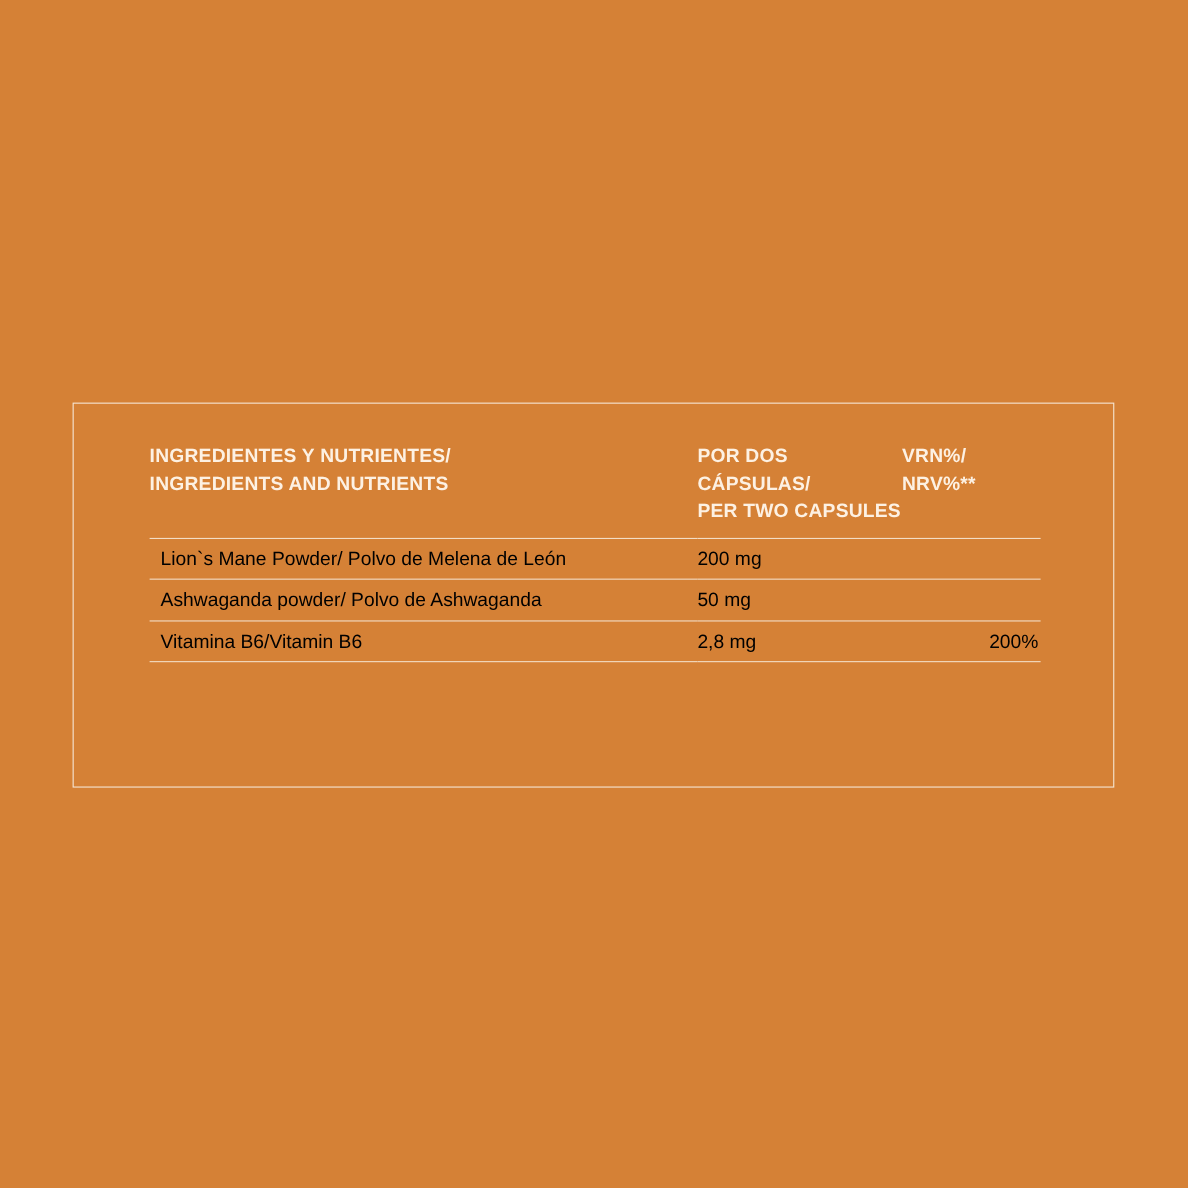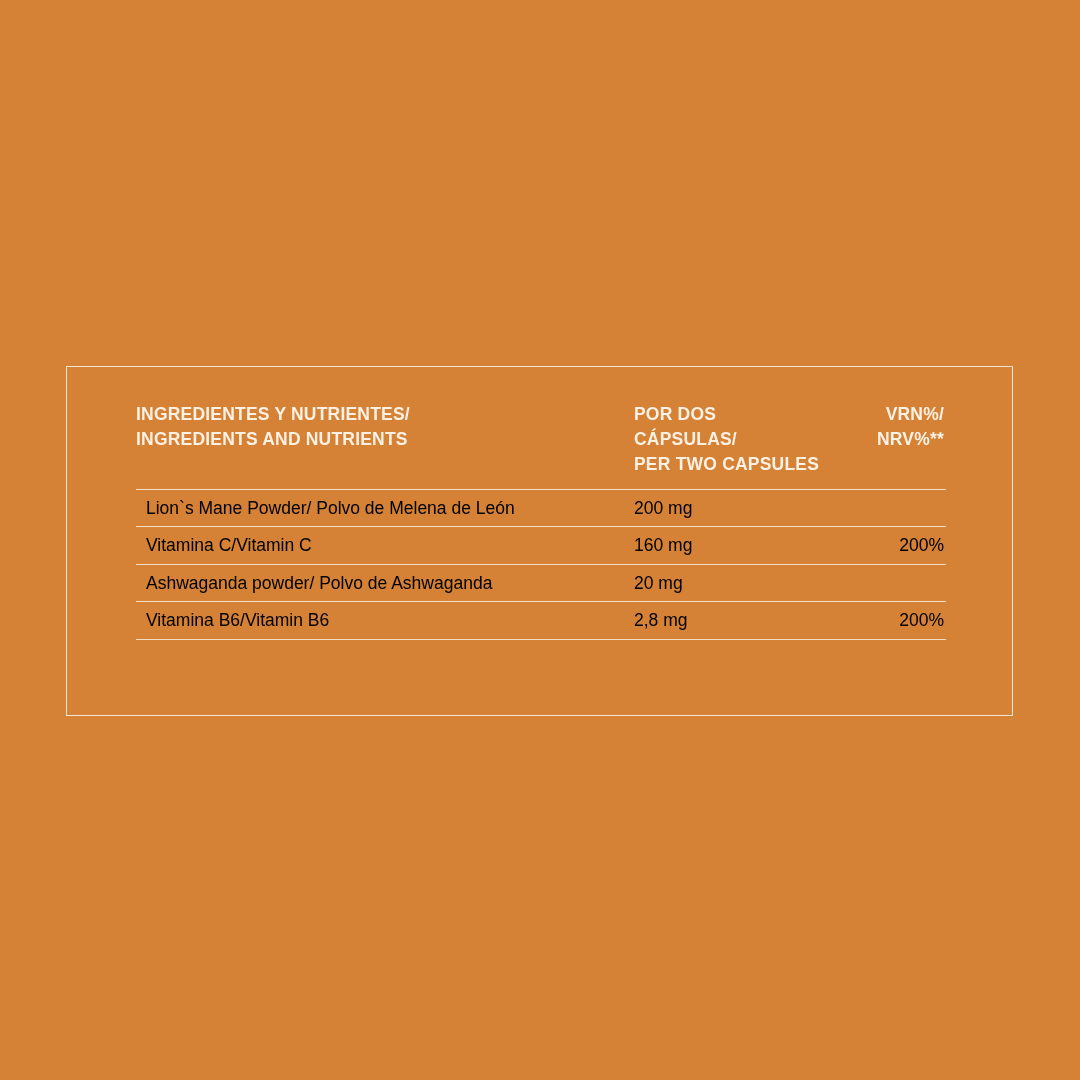--- a/index.html
+++ b/index.html
@@ -47,21 +47,21 @@
     text-align: left;
     vertical-align: top;
     color: #fdf1e3;
     font-size: 17.5px;
     font-weight: bold;
     letter-spacing: 0.2px;
     line-height: 1.42;
     padding: 0 0 12px 0;
   }
   thead th.nrv {
-    text-align: right;
+    text-align: left;
     padding-right: 2px;
   }
   thead th span.l2 { display: block; }
 
   tbody td {
     color: #000000;
     font-size: 17.5px;
     font-weight: normal;
     line-height: 1.35;
     padding: 7px 0 6px 0;
@@ -109,27 +109,22 @@
           </th>
         </tr>
       </thead>
       <tbody>
         <tr>
           <td class="name">Lion`s Mane Powder/ Polvo de Melena de León</td>
           <td class="amount">200 mg</td>
           <td class="nrv"></td>
         </tr>
         <tr>
-          <td class="name">Vitamina C/Vitamin C</td>
-          <td class="amount">160 mg</td>
-          <td class="nrv">200%</td>
-        </tr>
-        <tr>
           <td class="name">Ashwaganda powder/  Polvo de Ashwaganda</td>
-          <td class="amount">20 mg</td>
+          <td class="amount">50 mg</td>
           <td class="nrv"></td>
         </tr>
         <tr>
           <td class="name">Vitamina B6/Vitamin B6</td>
           <td class="amount">2,8 mg</td>
           <td class="nrv">200%</td>
         </tr>
       </tbody>
     </table>
   </div>

